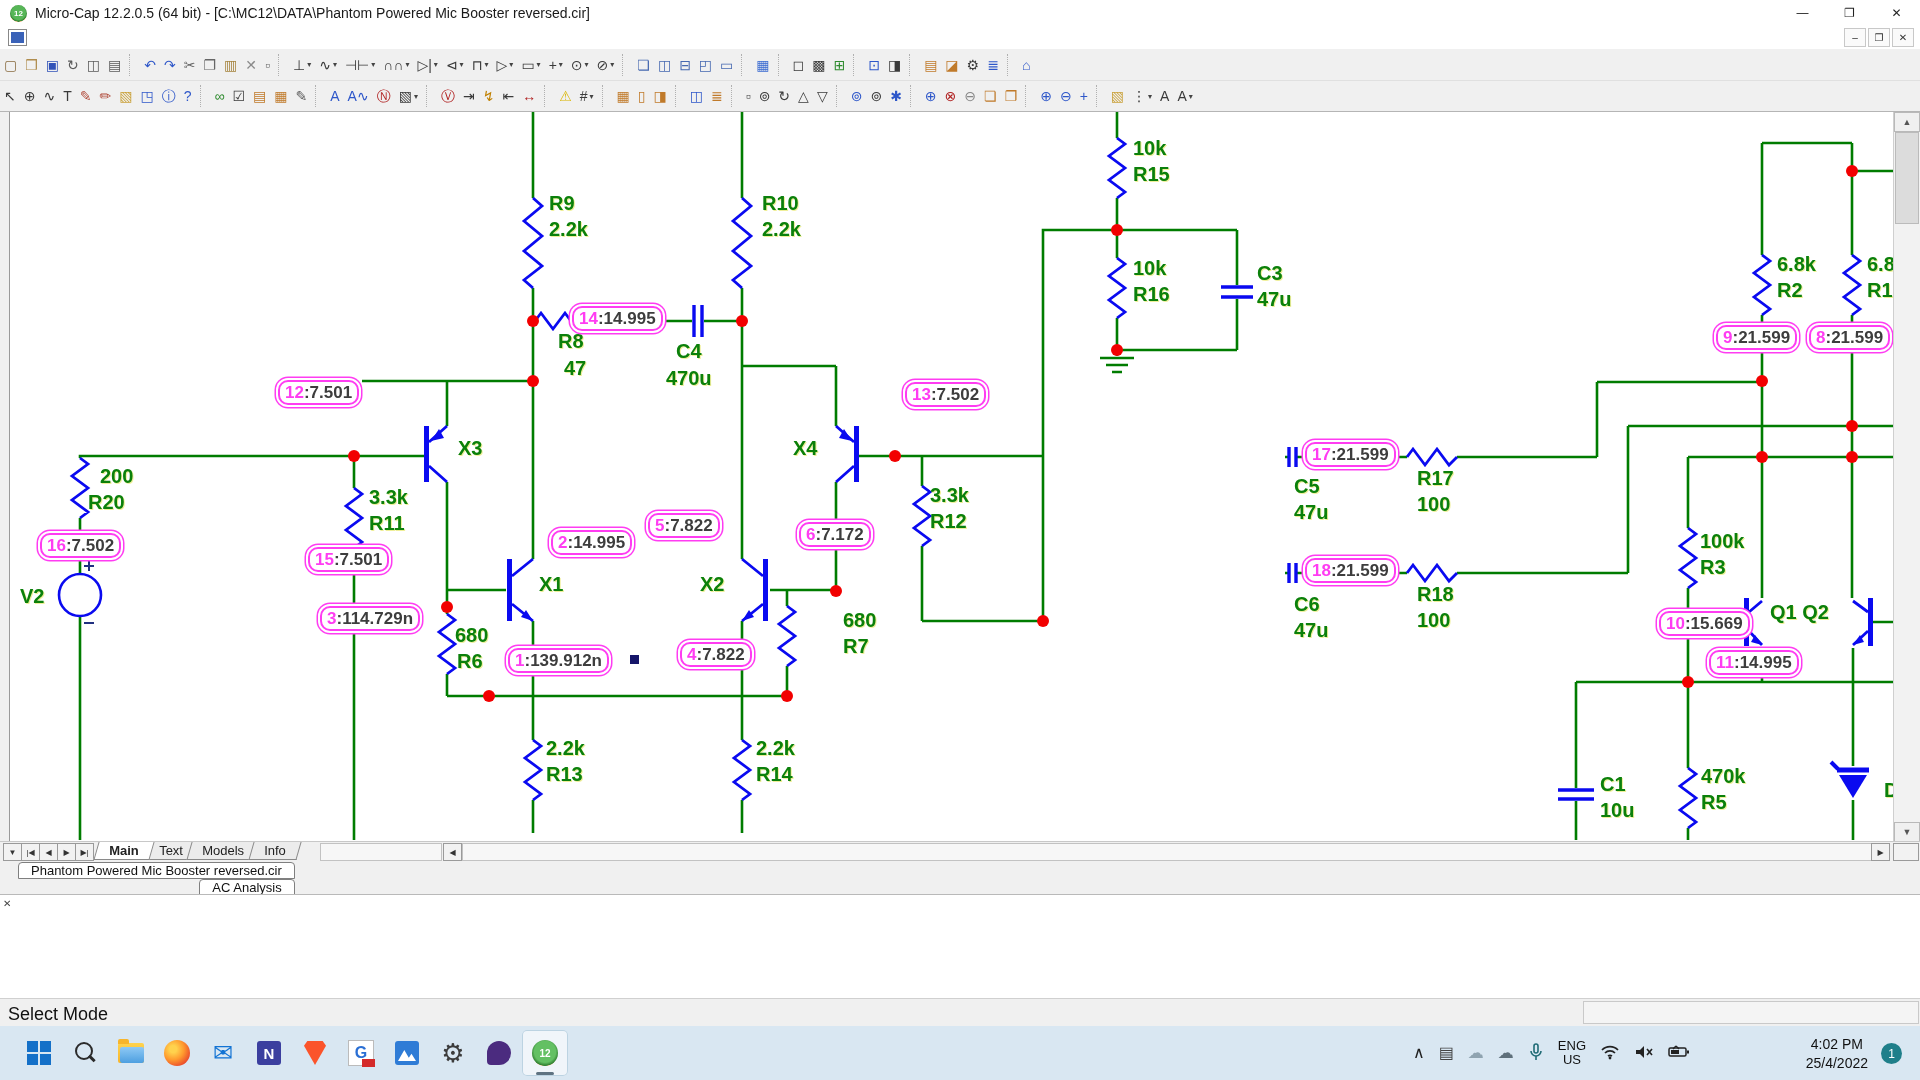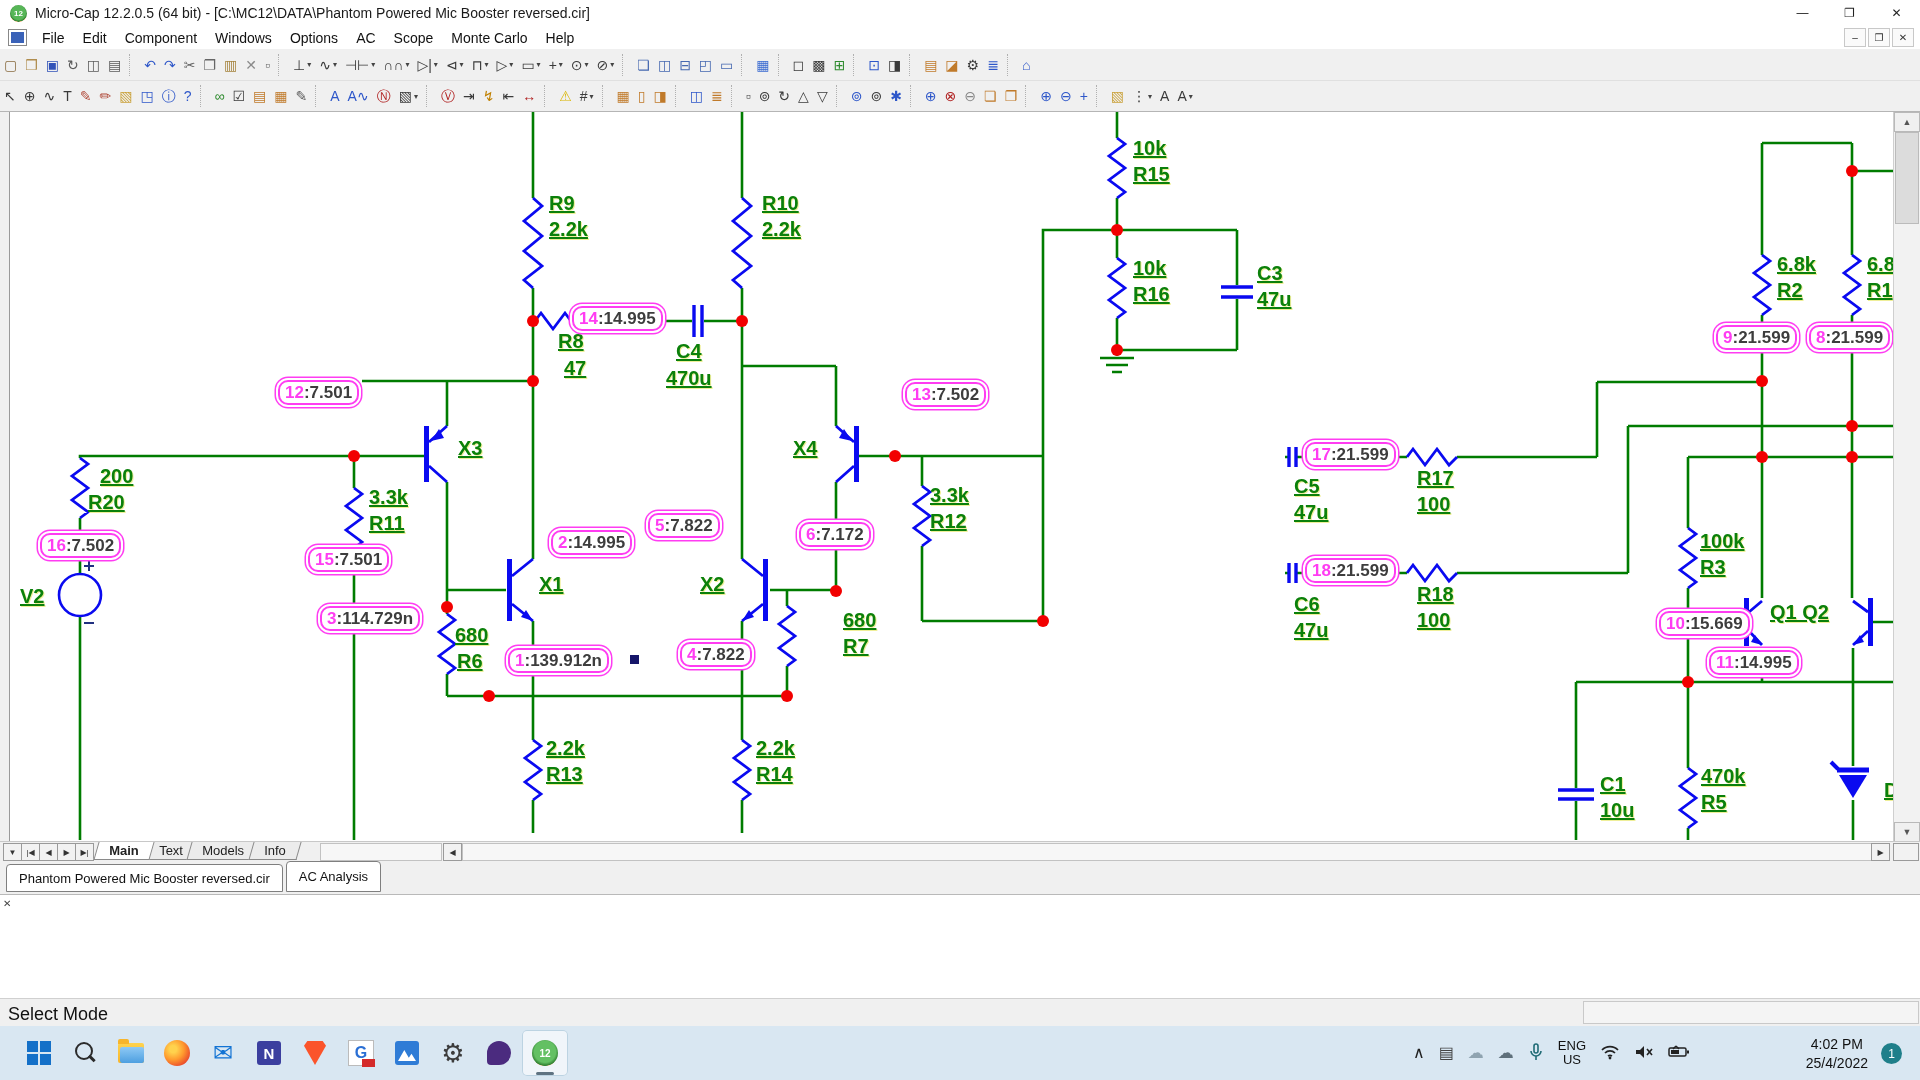--- a/index.html
+++ b/index.html
@@ -31,42 +31,42 @@
   .tgroup{display:flex;align-items:center;}
   .tsep{width:7px;height:22px;border-left:1px dotted #b0b0b0;margin:0 3px 0 4px;}
   .tbtn{height:25px;display:flex;align-items:center;justify-content:center;padding:0 3px;
         border:1px solid transparent;border-radius:2px;}
   .tglyph{font-size:14px;line-height:1;color:#3a3a3a;}
   .tdd{font-size:8px;color:#444;margin-left:2px;}
   
   #canvas{position:absolute;left:0;top:112px;width:1893px;height:729px;background:#ffffff;overflow:hidden;}
   #canvas .leftframe{position:absolute;left:0;top:0;width:9px;height:729px;background:#f0f0f0;border-right:1px solid #9a9a9a;}
   .plabel{position:absolute;color:#0b800b;font-weight:bold;font-size:20px;line-height:1;white-space:pre;
-          text-shadow:1px 1px 0 rgba(225,225,70,0.55);z-index:5;text-decoration:underline;}
+          text-shadow:1px 1px 0 rgba(225,225,70,0.55);z-index:5;}
   .pill{position:absolute;background:#fff;border:2px solid #ff3cf2;border-radius:10px;
         box-shadow:0 0 0 2px #ffffff,0 0 0 3.5px #ff3cf2;padding:2px 5px;font-size:17px;font-weight:bold;
         line-height:1;white-space:nowrap;z-index:6;}
   .pill .num{color:#ff3cf2;}
   .pill .col,.pill .val{color:#3d3d3d;}
   
   .vscroll{position:absolute;left:1893px;top:112px;width:26px;height:729px;background:#f2f2f2;border-left:1px solid #cfcfcf;}
   .sbtn{position:absolute;width:24px;height:18px;background:#f0f0f0;border:1px solid #b9b9b9;
         display:flex;align-items:center;justify-content:center;font-size:9px;color:#555;}
   .vthumb{position:absolute;left:1px;top:20px;width:22px;height:90px;background:#dcdcdc;border:1px solid #bbb;}
   .hrow{position:absolute;left:0;top:841px;width:1920px;height:19px;background:#f0f0f0;border-top:1px solid #c8c8c8;}
   .navbtn{position:absolute;top:1px;width:17px;height:16px;background:#f2f2f2;border:1px solid #9a9a9a;
           font-size:8px;color:#333;display:flex;align-items:center;justify-content:center;}
   .stabs{position:absolute;left:96px;top:0;height:18px;display:flex;}
   .stab{height:17px;padding:0 12px;font-size:13px;color:#222;display:flex;align-items:center;
         border:1px solid #8a8a8a;border-top:none;background:#ececec;transform:skewX(-16deg);margin-right:-6px;}
   .stab>span{transform:skewX(16deg);}
   .stab.active{background:#ffffff;font-weight:bold;z-index:2;}
   .htrack{position:absolute;top:1px;height:16px;background:#f7f7f7;border:1px solid #c2c2c2;}
   
-  .doctabs{position:absolute;left:6px;top:862px;height:30px;display:flex;align-items:flex-end;}
+  .doctabs{position:absolute;left:18px;top:862px;height:30px;display:flex;align-items:flex-end;flex-direction:column;}
   .doctab{height:26px;background:#ffffff;border:1px solid #7f7f7f;border-radius:4px 4px 0 0;
           font-size:13px;color:#111;display:flex;align-items:center;padding:0 12px;margin-right:3px;}
   .doctab.raised{height:29px;}
   
   .msgpanel{position:absolute;left:0;top:894px;width:1920px;height:103px;background:#ffffff;
             border-top:1px solid #b9b9b9;border-bottom:1px solid #b9b9b9;}
   .msgclose{position:absolute;left:3px;top:3px;font-size:10px;color:#444;}
   .statusbar{position:absolute;left:0;top:998px;width:1920px;height:27px;background:#f0f0f0;border-top:1px solid #d0d0d0;}
   .status-text{position:absolute;left:8px;top:5px;font-size:18px;color:#111;}
   .status-seg{position:absolute;left:1583px;top:2px;width:334px;height:21px;border:1px solid #c9c9c9;background:#f4f4f4;}
@@ -126,31 +126,20 @@
     <div class="title-text">Micro-Cap 12.2.0.5 (64 bit) - [C:\MC12\DATA\Phantom Powered Mic Booster reversed.cir]</div>
     <div class="wincaps">
       <div class="wincap">—</div>
       <div class="wincap">❐</div>
       <div class="wincap">✕</div>
     </div>
   </div>
 
   <div class="menubar">
     <div class="menu-doc-icon"></div>
-    <div id="menu-items" style="display:flex">
-        <span class="menu-item">File</span>
-        <span class="menu-item">Edit</span>
-        <span class="menu-item">Component</span>
-        <span class="menu-item">Windows</span>
-        <span class="menu-item">Options</span>
-        <span class="menu-item">AC</span>
-        <span class="menu-item">Scope</span>
-        <span class="menu-item">Monte Carlo</span>
-        <span class="menu-item">Help</span>
-      </div>
     <div class="childcaps">
       <span class="childcap">–</span>
       <span class="childcap">❐</span>
       <span class="childcap">✕</span>
     </div>
   </div>
 
   <div id="toolbar1" class="toolbar">
       <span class="tgroup">
         <span class="tbtn">

